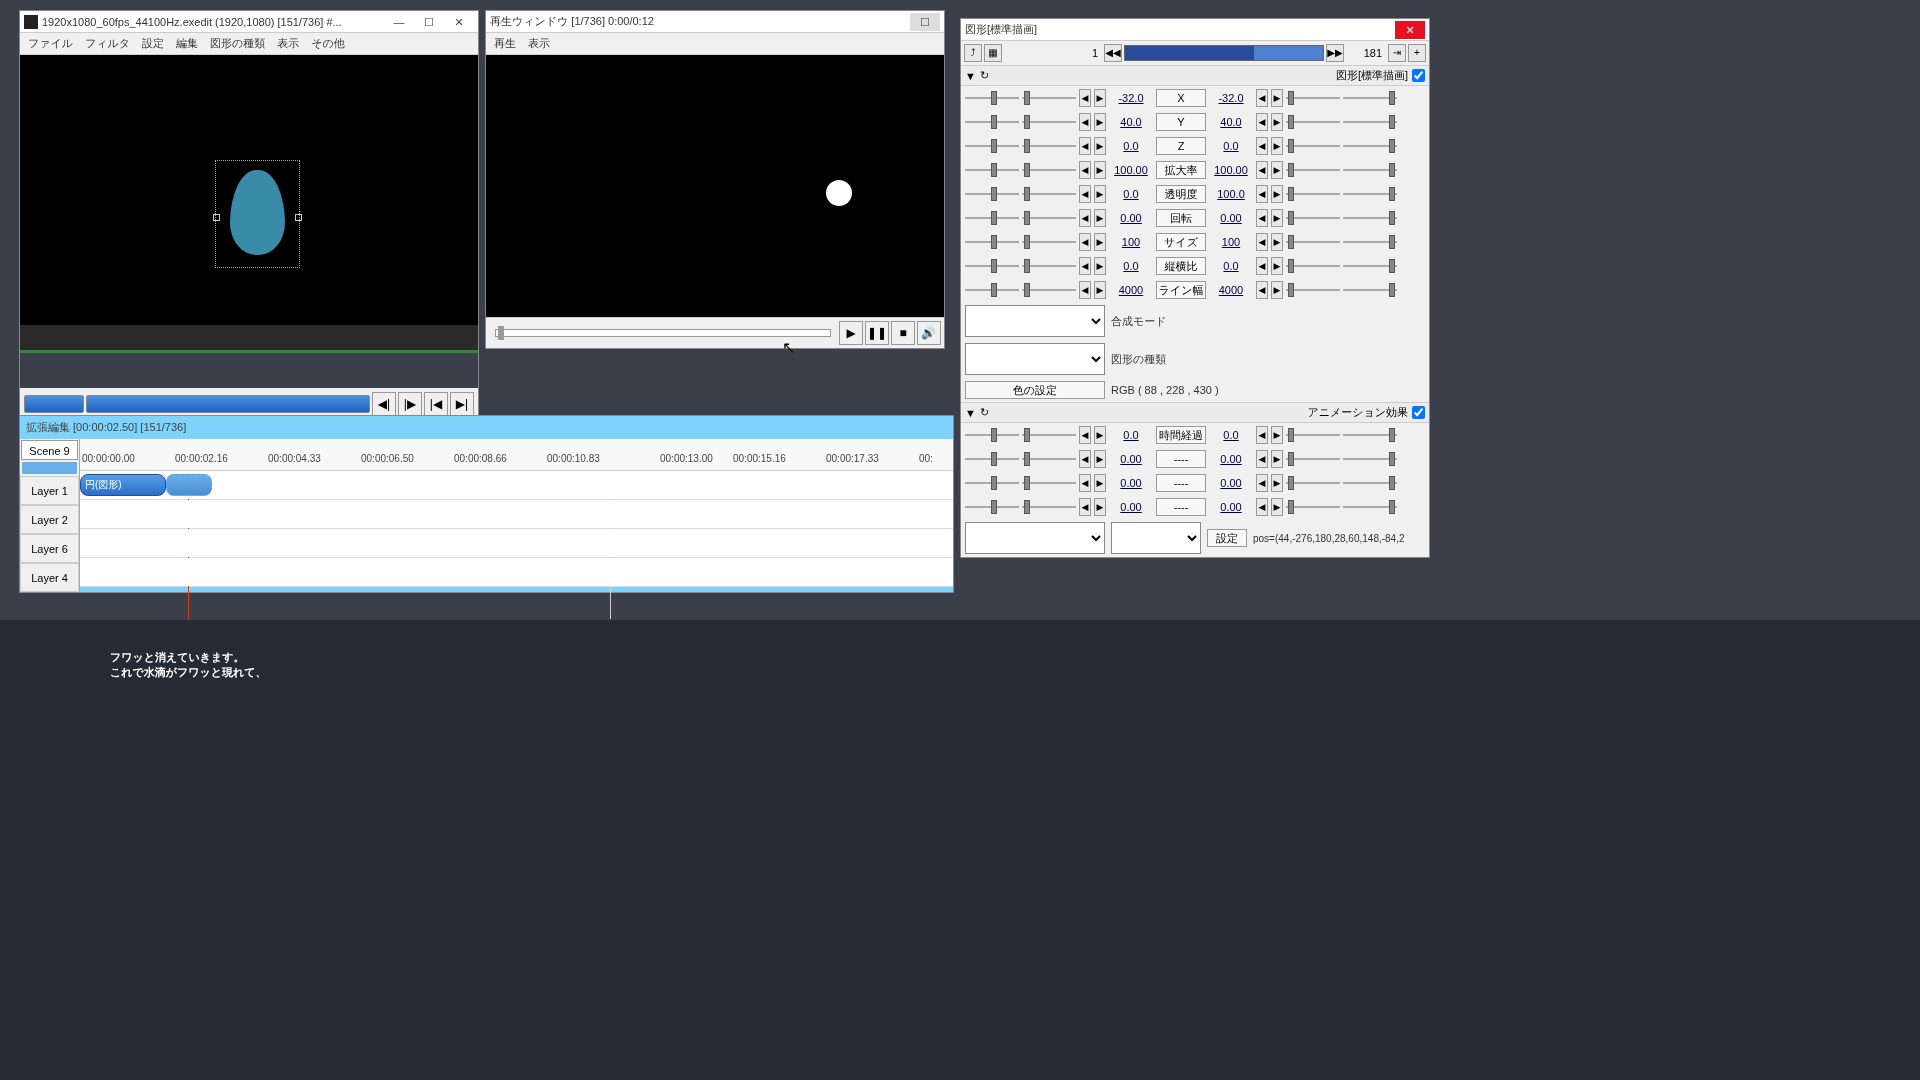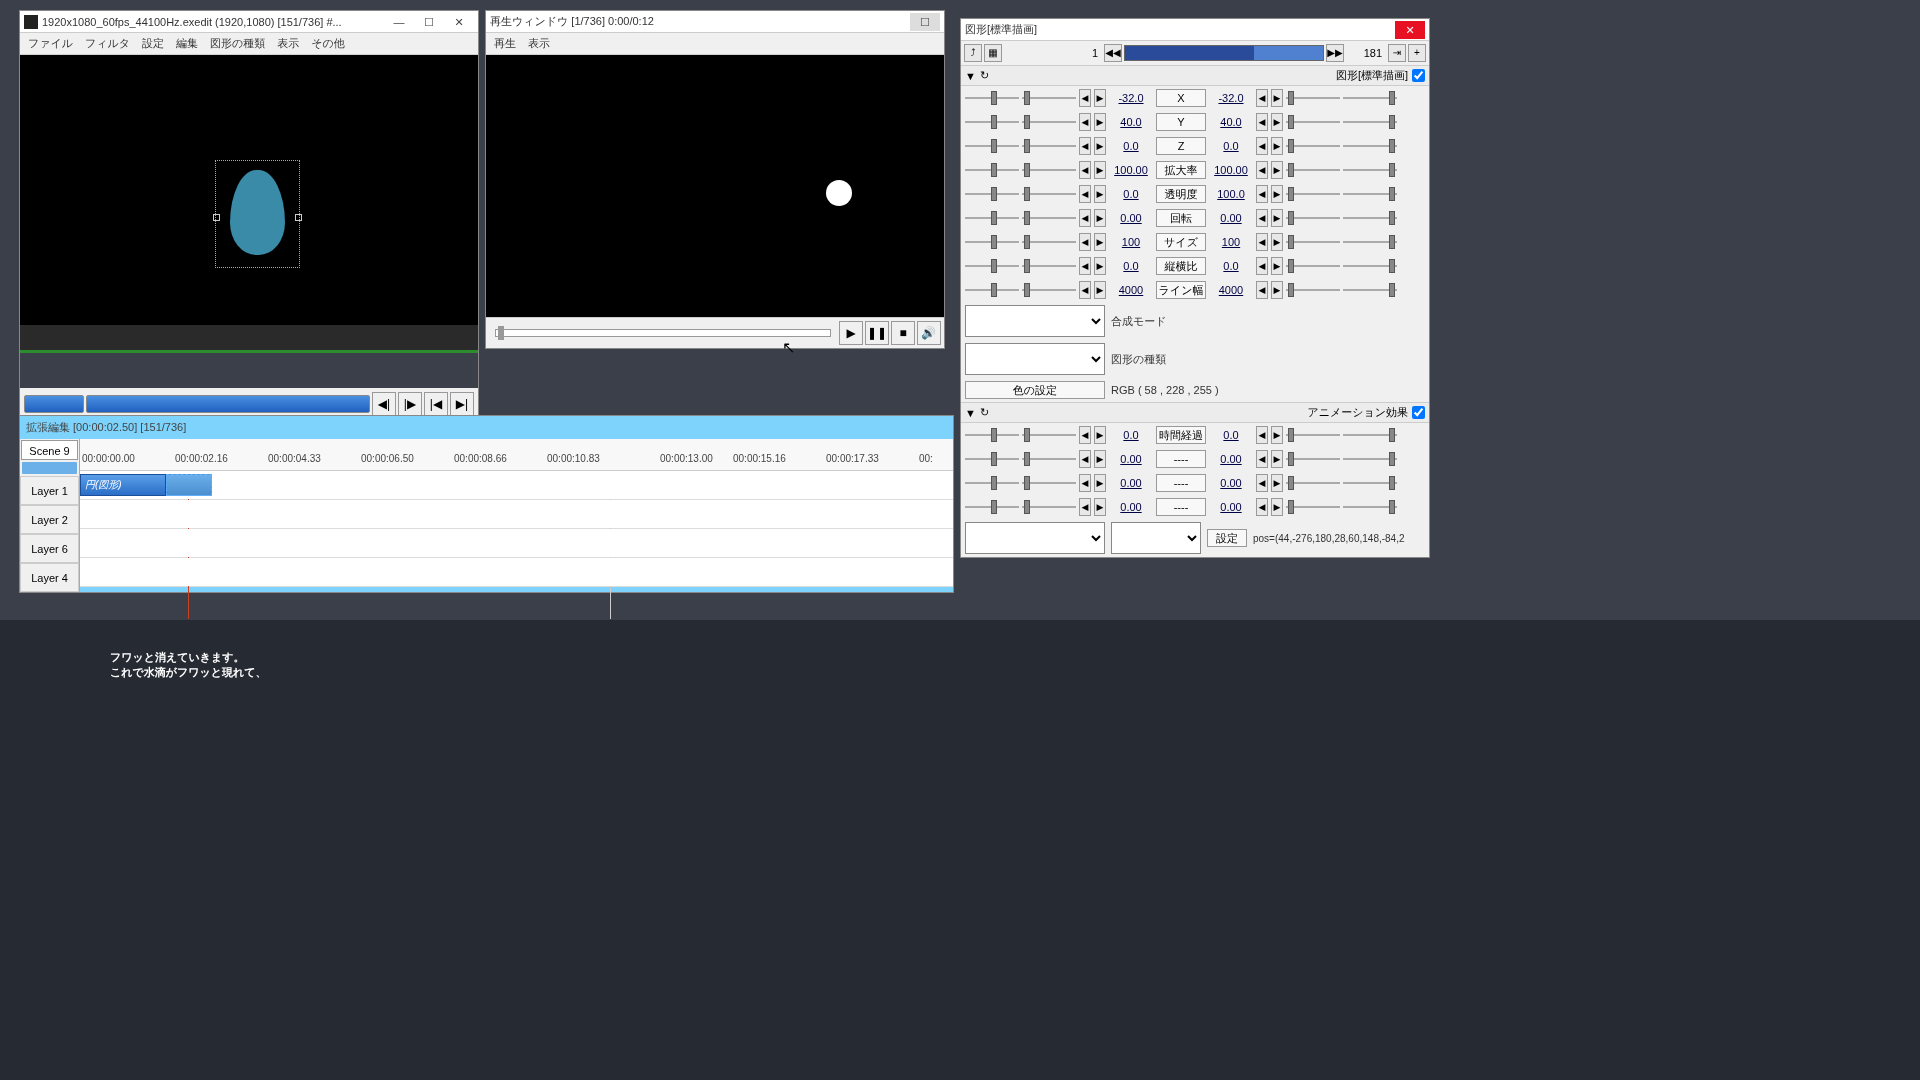--- a/index.html
+++ b/index.html
@@ -44,21 +44,21 @@
 #win-timeline .tl-header { padding:4px 6px; color:#444; }
 .tl-wrap { display:flex; }
 .tl-scene { width:60px; background:#f0f0f0; border-right:1px solid #aaa; }
 .tl-scene .scene-tab { height:20px; text-align:center; line-height:20px; border:1px solid #999; background:#fff; margin:1px; }
 .tl-scene .audio-ico { height:12px; background:#6bb0e8; margin:2px; border-radius:1px; }
 .tl-rows { flex:1; }
 .tl-ruler { height:32px; background:#f8f8f8; border-bottom:1px solid #ccc; position:relative; display:flex; }
 .tl-ruler .mark { position:absolute; top:14px; font-size:10px; color:#444; }
 .tl-row { height:29px; border-bottom:1px solid #ddd; display:flex; background:#fafafa; }
 .tl-body { background:#fff; position:relative; flex:1; }
-.tl-clip { position:absolute; height:22px; top:3px; background:linear-gradient(#5a9ee8,#2a6ec8); border:1px solid #1a4e98; border-radius:0; color:#fff; font-size:10px; padding:3px 4px;font-style:italic; }
+.tl-clip { position:absolute; height:22px; top:3px; background:linear-gradient(#5a9ee8,#2a6ec8); border:1px solid #1a4e98; border-radius:8px; color:#fff; font-size:10px; padding:3px 4px; }
 .tl-clip.dashed { background:linear-gradient(#6aafea,#4a8ed0); border:1px dashed #5ab0ff; }
 .playhead { position:absolute; top:0; bottom:0; width:1px; background:#cc4020; left:170px; }
 
 .tl-layers { position:relative; }
 .layer-label { height:29px; line-height:29px; text-align:center; border:1px solid #ccc; background:#f0f0f0; }
 
 
 #win-props { left: 960px; top: 18px; width: 470px; background:#f0f0f0; }
 #win-props .titlebar { background:#fff; }
 #win-props .titlebar .title { color:#333; }
@@ -454,21 +454,21 @@
   <div class="combo-row">
     <select class="combo" style="width:140px"><option>通常</option></select>
     <span class="combo-label">合成モード</span>
   </div>
   <div class="combo-row">
     <select class="combo" style="width:140px"><option>円</option></select>
     <span class="combo-label">図形の種類</span>
   </div>
   <div class="combo-row">
     <button class="plabel" style="width:140px">色の設定</button>
-    <span class="combo-label">RGB ( 58 , 228 , 255 )</span>
+    <span class="combo-label">RGB ( 88 , 228 , 430 )</span>
   </div>
 
   <div class="section-hdr">
     <span class="tri">▼</span>
     <span>↻</span>
     <span class="name">アニメーション効果</span>
     <input type="checkbox" checked="" style="">
   </div>
 
   <div id="anim-rows">

